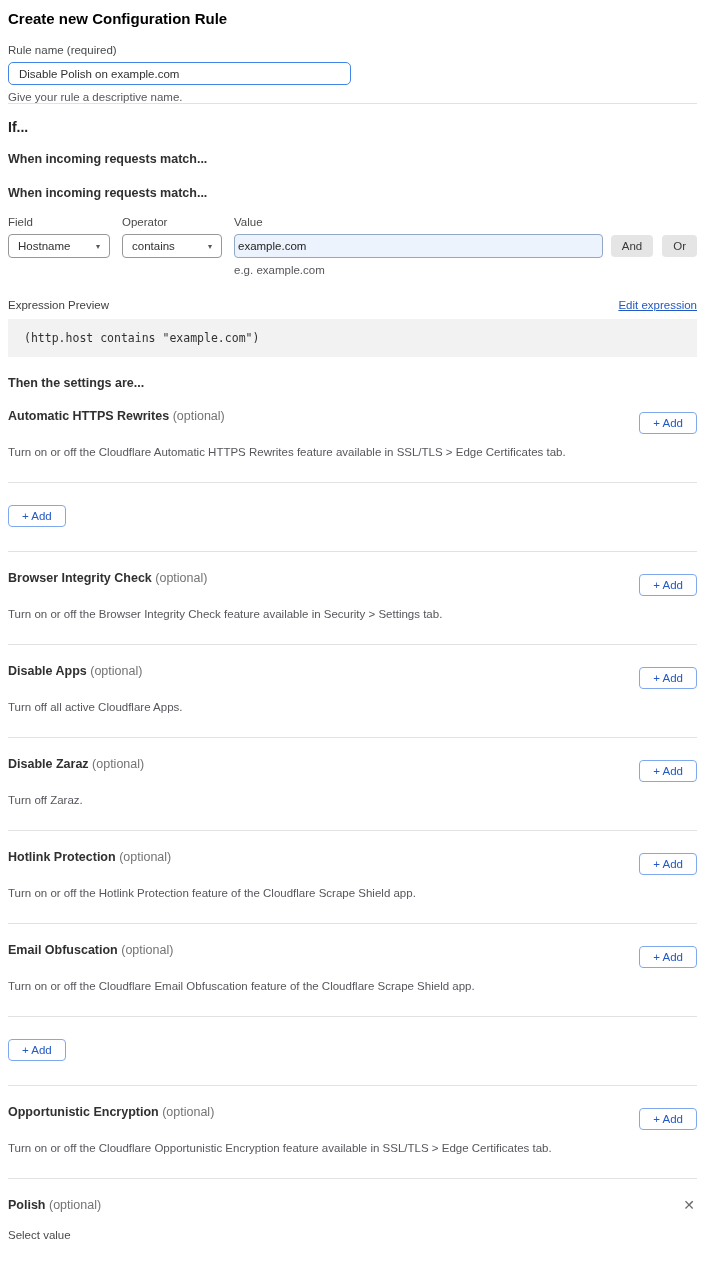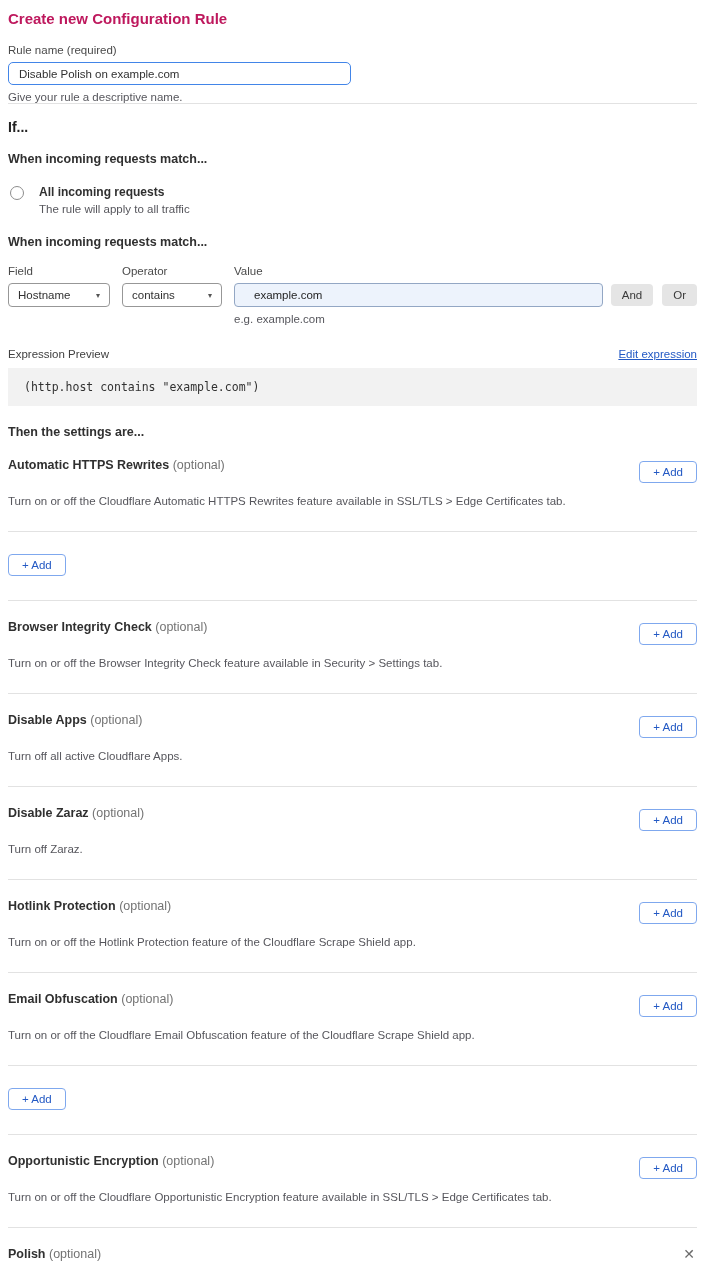--- a/index.html
+++ b/index.html
@@ -8,21 +8,21 @@
     width: 705px;
     min-height: 1272px;
     font-family: "Liberation Sans", sans-serif;
     color: #313131;
     padding: 10px 8px 14px 8px;
     -webkit-font-smoothing: antialiased;
   }
   .page-title {
     font-size: 15px;
     font-weight: bold;
-    color: #be185d;
+    color: #000000;
     margin-bottom: 17px;
   }
   .field-label {
     font-size: 11.5px;
     color: #4a4a4a;
     display: block;
     margin-bottom: 6px;
   }
   .rule-name-input {
     width: 343px;
@@ -121,21 +121,21 @@
     margin-left: 12px;
   }
   .w-field { width: 102px; }
   .w-operator { width: 100px; }
   .value-input {
     width: 100%;
     height: 24px;
     border: 1px solid #93a7c4;
     border-radius: 4px;
     background: #edf3fc;
-    padding: 0 19px;
+    padding: 0 3px;
     font-size: 11.5px;
     font-family: "Liberation Sans", sans-serif;
     color: #1f1f1f;
     outline: none;
   }
   .conj-buttons {
     display: flex;
     padding-top: 19px;
     gap: 9px;
   }
@@ -225,27 +225,20 @@
   <input class="rule-name-input" type="text" value="Disable Polish on example.com" style="">
   <div class="helper-text">Give your rule a descriptive name.</div>
 </div>
 
 <hr class="divider divider-top">
 
 <h2 class="section-heading">If...</h2>
 <h3 class="sub-heading">When incoming requests match...</h3>
 
 <div class="radio-group">
-  <div class="radio-option">
-    <span class="radio-circle"></span>
-    <div>
-      <div class="radio-label">All incoming requests</div>
-      <div class="radio-desc">The rule will apply to all traffic</div>
-    </div>
-  </div>
 </div>
 
 <h3 class="sub-heading" style="margin-top:20px">When incoming requests match...</h3>
 
 <div class="expr-row">
   <div class="expr-col">
     <label class="field-label">Field</label>
     <div class="select-box w-field">
       <span>Hostname</span>
       <span class="caret">▾</span>

